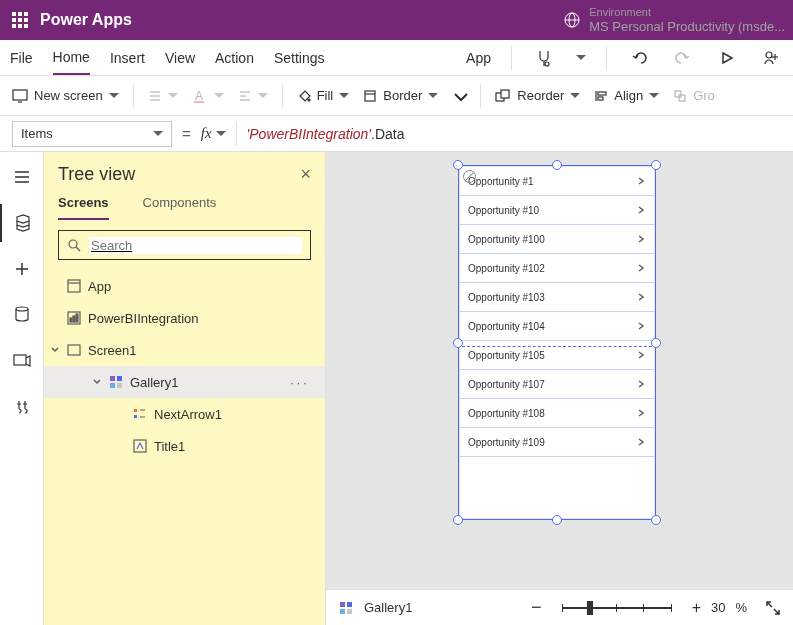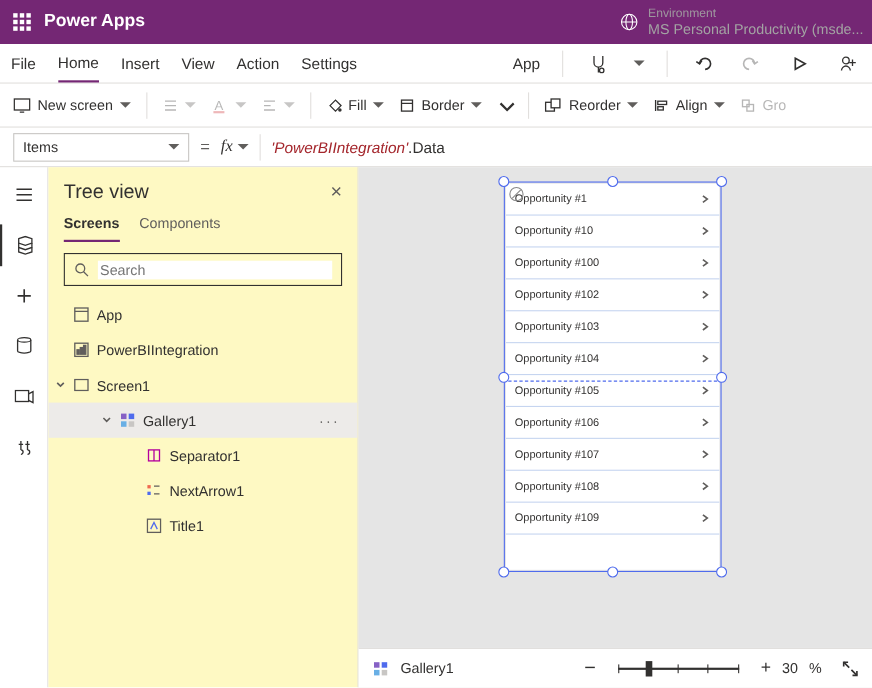--- a/index.html
+++ b/index.html
@@ -49,25 +49,25 @@
   
   .main{display:flex;height:calc(625px - 40px - 36px - 40px - 36px);}
   .rail{width:44px;border-right:1px solid var(--border);display:flex;flex-direction:column;align-items:center;padding-top:6px;gap:8px;}
   .rail-item{width:44px;height:38px;display:flex;align-items:center;justify-content:center;color:#323130;}
   .rail-item.active{border-left:2px solid var(--text);}
   
   .tree{width:282px;border-right:1px solid var(--border);display:flex;flex-direction:column;background:#fef9c3;}
   .tree-head{display:flex;align-items:center;padding:12px 14px 4px;}
   .tree-title{font-size:18px;font-weight:400;}
   .close-x{margin-left:auto;font-size:18px;color:var(--muted);cursor:pointer;}
-  .tree-tabs{display:flex;gap:18px;padding:6px 14px 0;font-size:13px;}
+  .tree-tabs{display:flex;gap:34px;padding:6px 14px 0;font-size:13px;}
   .tree-tab{padding-bottom:8px;cursor:pointer;color:var(--muted);}
   .tree-tab.active{color:var(--text);font-weight:600;border-bottom:2px solid var(--purple);}
   .search-box{margin:10px 14px;border:1px solid #323130;height:30px;display:flex;align-items:center;padding:0 8px;gap:8px;}
-  .search-box input{border:none;outline:none;flex:1;font-size:13px;}
+  .search-box input{border:none;outline:none;flex:1;font-size:13px;text-decoration:underline;}
   .tree-list{flex:1;overflow:auto;padding-bottom:8px;}
   .tree-node{display:flex;align-items:center;height:32px;padding:0 8px;gap:6px;font-size:13px;cursor:pointer;}
   .tree-node.selected{background:var(--selected-bg);}
   .tree-node .dots{margin-left:auto;margin-right:8px;letter-spacing:2px;color:var(--muted);}
   .caret{width:10px;height:10px;display:inline-block;}
   .caret svg{stroke:#605e5c;stroke-width:1.5;fill:none;}
   .indent-1{padding-left:22px;}
   .indent-2{padding-left:48px;}
   .indent-3{padding-left:88px;}
   .node-icon{width:16px;height:16px;display:flex;align-items:center;justify-content:center;}
@@ -369,29 +369,20 @@
         <span class="node-icon">
             <svg width="14" height="14" viewBox="0 0 14 14">
               <rect x="1" y="1" width="5" height="5" fill="#8661c5"></rect>
               <rect x="8" y="1" width="5" height="5" fill="#4f6bed"></rect>
               <rect x="1" y="8" width="5" height="5" fill="#69afe5"></rect>
               <rect x="8" y="8" width="5" height="5" fill="#c8c6c4"></rect>
             </svg>
           </span>
         <span>Gallery1</span>
         <span class="dots">···</span>
-      </div>
-      <div class="tree-node indent-3">
-        <span class="node-icon">
-            <svg width="14" height="14" viewBox="0 0 14 14" fill="none" stroke="#b4009e" stroke-width="1.2">
-              <rect x="2" y="2" width="10" height="10"></rect>
-              <line x1="7" y1="2" x2="7" y2="12"></line>
-            </svg>
-          </span>
-        <span>Separator1</span>
       </div>
       <div class="tree-node indent-3">
         <span class="node-icon">
             <svg width="14" height="14" viewBox="0 0 14 14">
               <rect x="1" y="2" width="3" height="3" fill="#ef6950"></rect>
               <rect x="1" y="8" width="3" height="3" fill="#4f6bed"></rect>
               <path d="M7 3h5M7 10h5" stroke="#605e5c" stroke-width="1.2"></path>
             </svg>
           </span>
         <span>NextArrow1</span>
@@ -466,28 +457,20 @@
           <div class="g-row">
             <span>Opportunity #104</span>
             <span class="g-arrow">
               <svg width="10" height="10" viewBox="0 0 10 10">
                 <path d="M3 2l4 3-4 3"></path>
               </svg>
             </span>
           </div>
           <div class="g-row">
             <span>Opportunity #105</span>
-            <span class="g-arrow">
-              <svg width="10" height="10" viewBox="0 0 10 10">
-                <path d="M3 2l4 3-4 3"></path>
-              </svg>
-            </span>
-          </div>
-          <div class="g-row">
-            <span>Opportunity #106</span>
             <span class="g-arrow">
               <svg width="10" height="10" viewBox="0 0 10 10">
                 <path d="M3 2l4 3-4 3"></path>
               </svg>
             </span>
           </div>
           <div class="g-row">
             <span>Opportunity #107</span>
             <span class="g-arrow">
               <svg width="10" height="10" viewBox="0 0 10 10">

